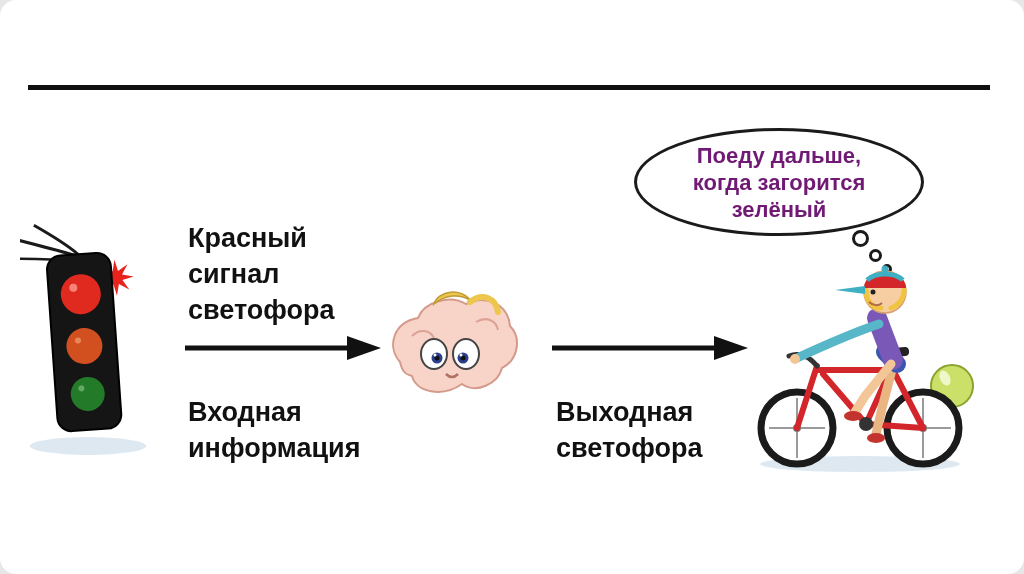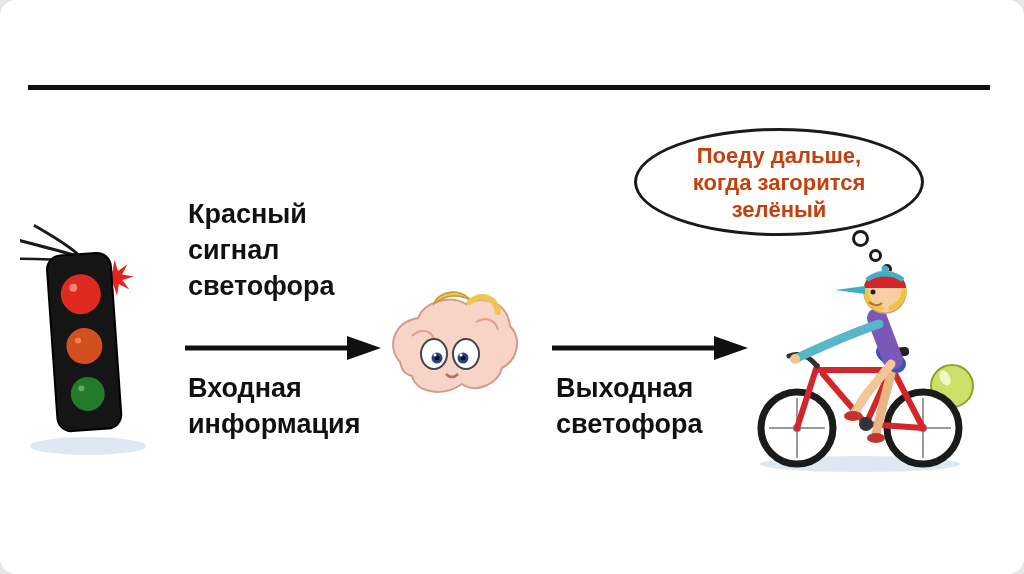--- a/index.html
+++ b/index.html
@@ -10,42 +10,42 @@
 
   .title {
     position:absolute; top:26px; left:0; width:100%;
     text-align:center; font-size:33px; font-weight:bold;
     color:#1e3d92; letter-spacing:.5px;
   }
   .rule { position:absolute; top:85px; left:28px; width:962px; height:5px; background:#101010; }
 
   .label {
     position:absolute; font-size:27px; font-weight:bold; color:#111;
-    line-height:36px; white-space:pre-line;
+    line-height:36px; white-space:pre-line;margin-top:24px;
   }
   .signal      { left:188px; top:196px; }
   .input-info  { left:188px; top:370px; }
   .decision    { left:556px; top:240px; }
   .output-info { left:556px; top:370px; }
 
   .arrow { position:absolute; }
   .arrow1 { left:183px; top:333px; }
   .arrow2 { left:550px; top:333px; }
 
   .traffic { position:absolute; left:20px;  top:220px; }
   .brain   { position:absolute; left:378px; top:282px; }
   .boy     { position:absolute; left:745px; top:248px; }
 
   .bubble {
     position:absolute; left:634px; top:128px; width:290px; height:108px;
     border:3px solid #1b1b1b; border-radius:50%; background:#fff;
     display:flex; align-items:center; justify-content:center;
   }
   .bubble-text {
-    font-size:22px; font-weight:bold; color:#c2410c; text-align:center;
+    font-size:22px; font-weight:bold; color:#701a75; text-align:center;
     line-height:27px; white-space:pre-line;
   }
   .dot { position:absolute; background:#fff; border:3px solid #1b1b1b; border-radius:50%; }
   .dot1 { left:852px; top:230px; width:17px; height:17px; }
   .dot2 { left:869px; top:249px; width:13px; height:13px; }
   .dot3 { left:882px; top:264px; width:10px; height:10px; }
 </style>
 </head>
 <body>
 

